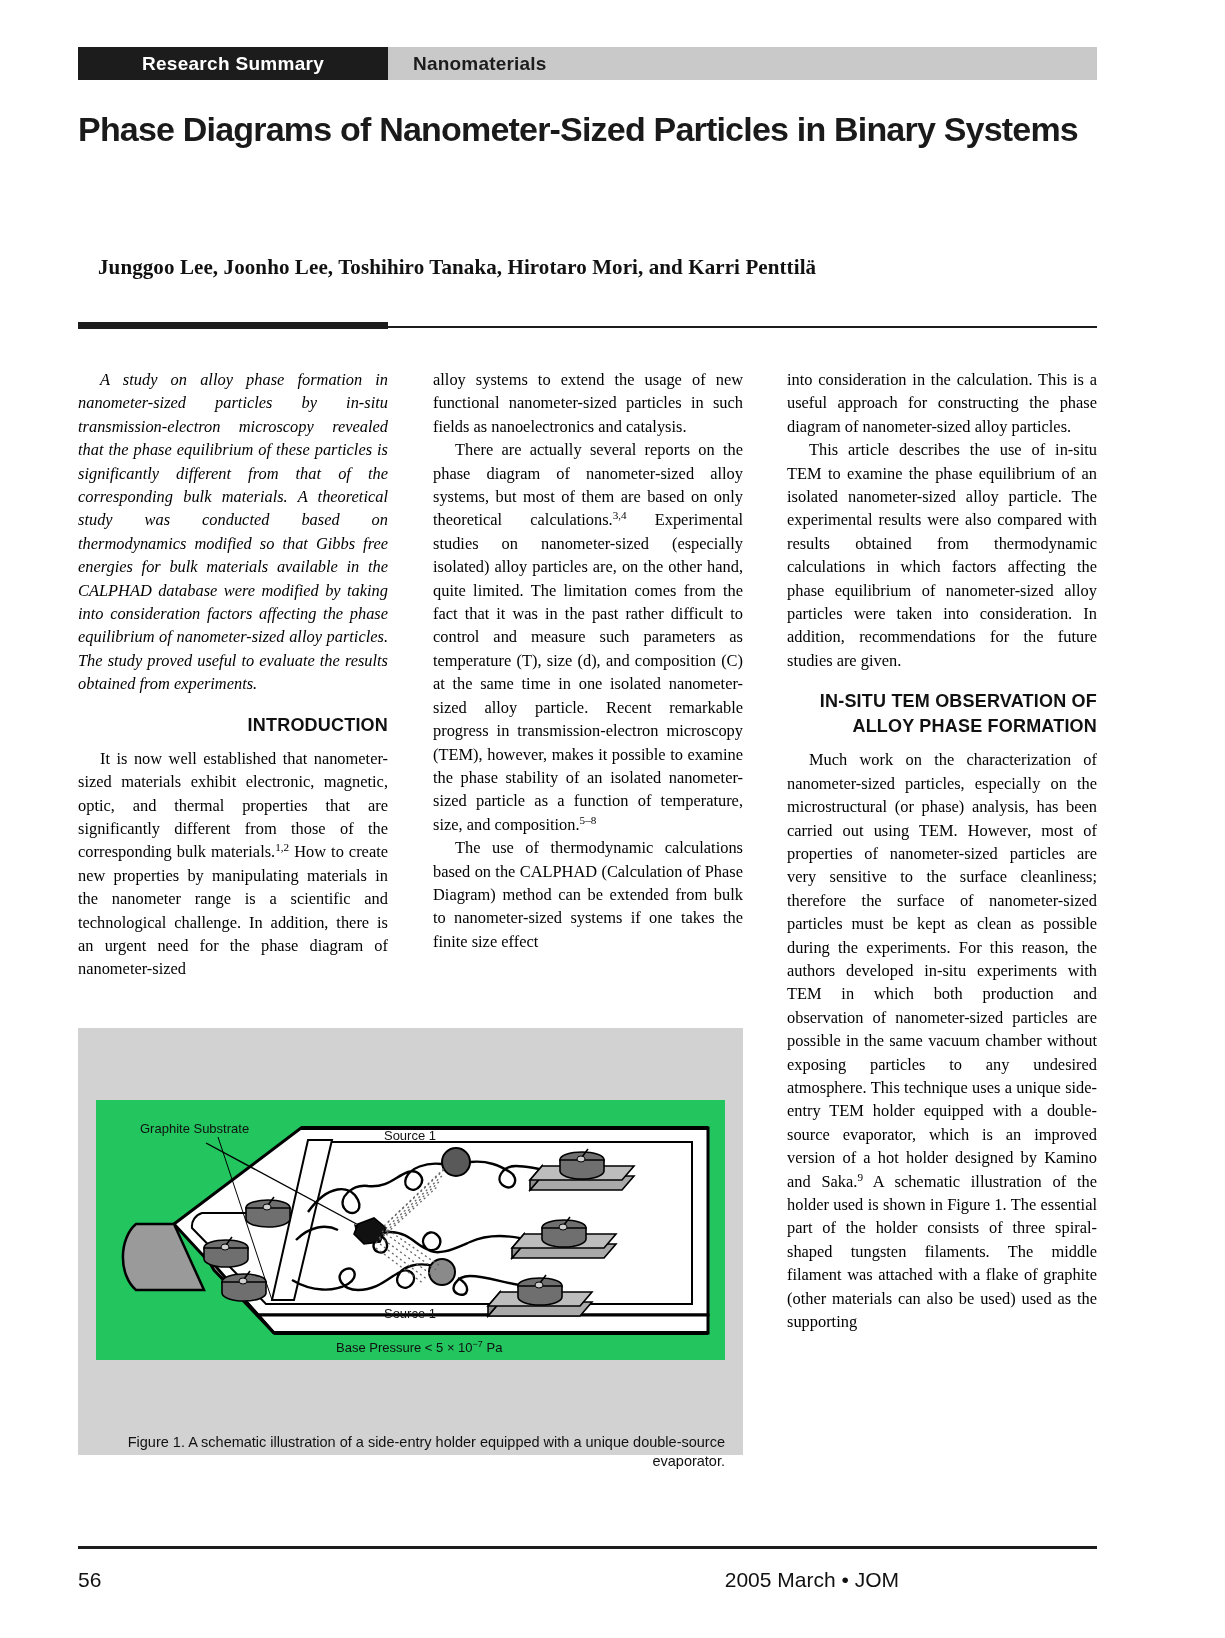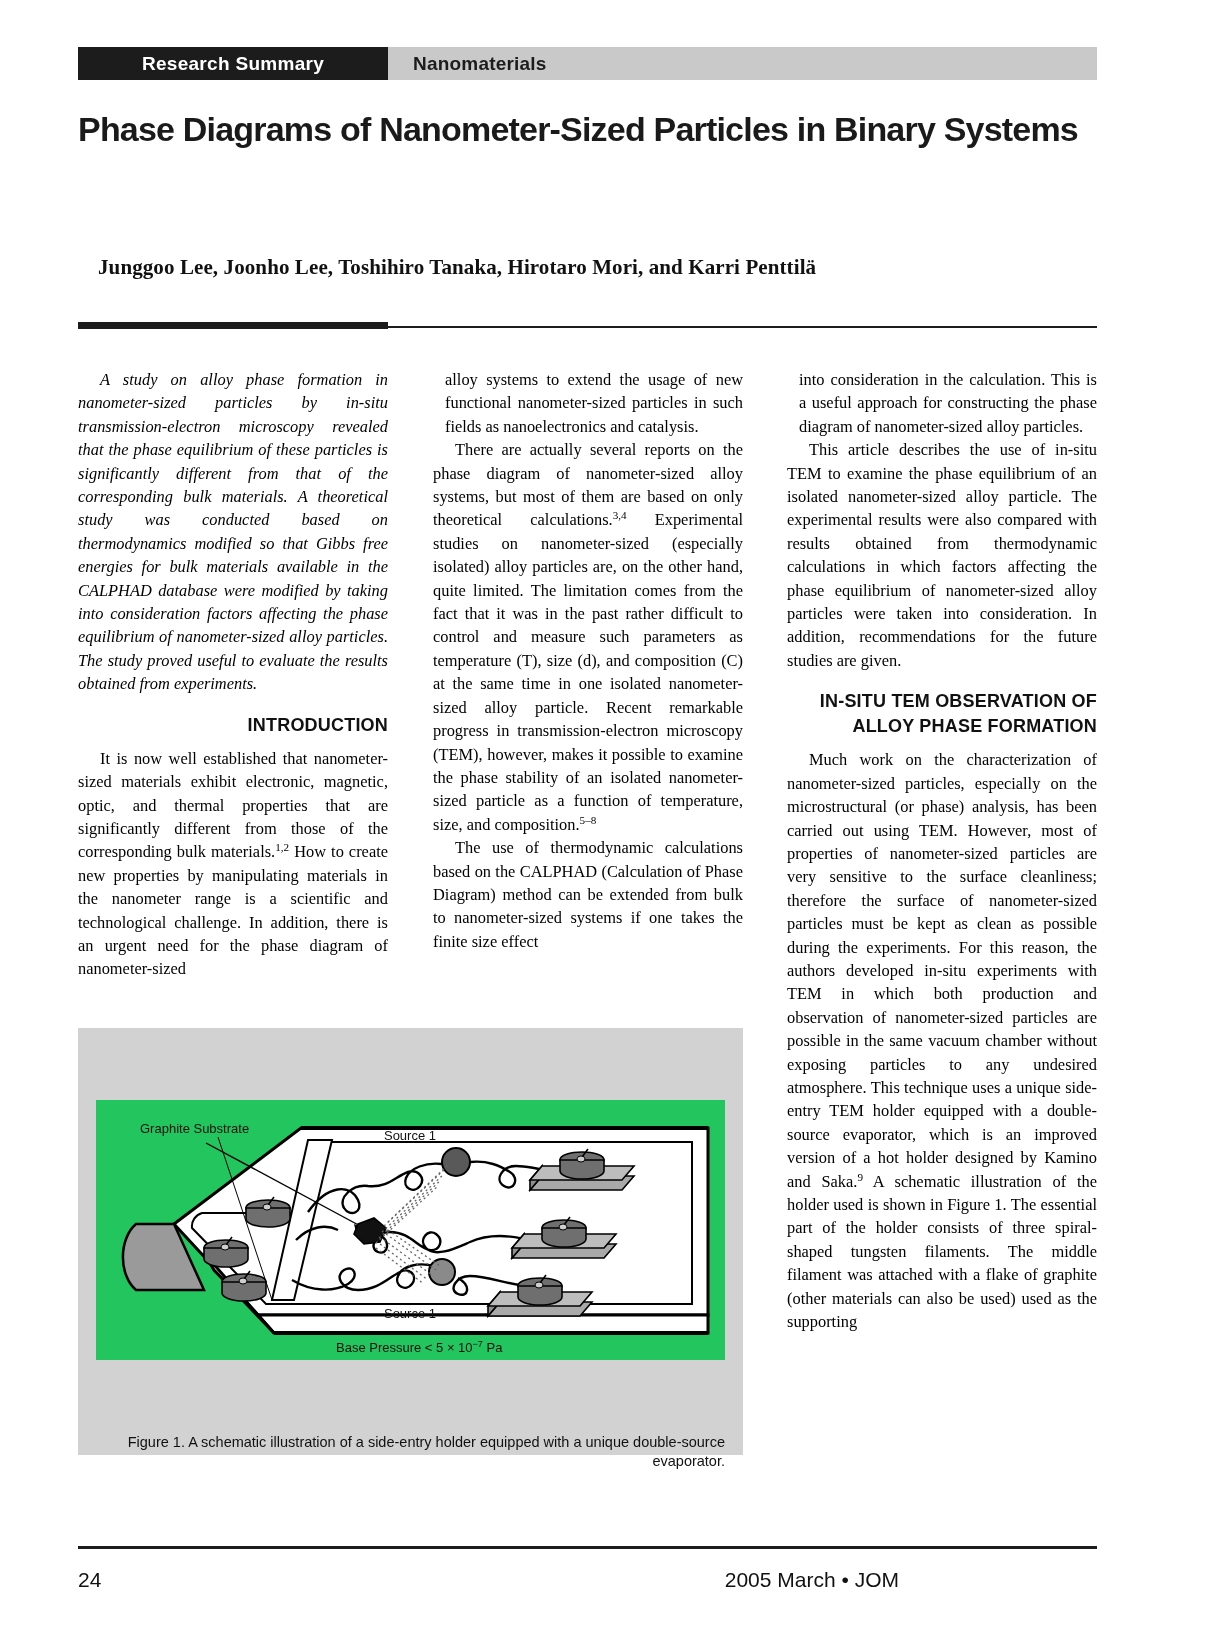--- a/index.html
+++ b/index.html
@@ -113,21 +113,21 @@
     hyphens: manual;
   }
   .col1 { left: 78px; width: 310px; }
   .col2 { left: 433px; width: 310px; }
   .col3 { left: 787px; width: 310px; }
 
   .col p {
     margin: 0;
     text-indent: 22px;
   }
-  .col p.noindent { text-indent: 0; margin-left: 12px; }
+  .col p.noindent { text-indent: 0; }
 
   .abstract {
     font-style: italic;
     text-align: justify;
   }
   .abstract p { text-indent: 22px; }
 
   h2.section {
     font-family: "Liberation Sans", sans-serif;
     font-weight: bold;
@@ -367,16 +367,16 @@
         <text class="fig-label" x="314" y="40" text-anchor="middle">Source 1</text>
         <text class="fig-label" x="314" y="218" text-anchor="middle">Source 1</text>
 
         <text class="fig-label" x="240" y="252"><tspan>Base Pressure &lt; 5 × 10</tspan><tspan dy="-5" font-size="9">−7</tspan><tspan dy="5"> Pa</tspan></text>
       </svg>
     </div>
     <div class="figure-caption">Figure 1. A schematic illustration of a side-entry holder equipped with a unique double-source evaporator.</div>
   </div>
 
   <div class="footer-rule"></div>
-  <div class="footer-left">24</div>
+  <div class="footer-left">56</div>
   <div class="footer-right">2005 March • JOM</div>
 
 </div>
 
 </body></html>

